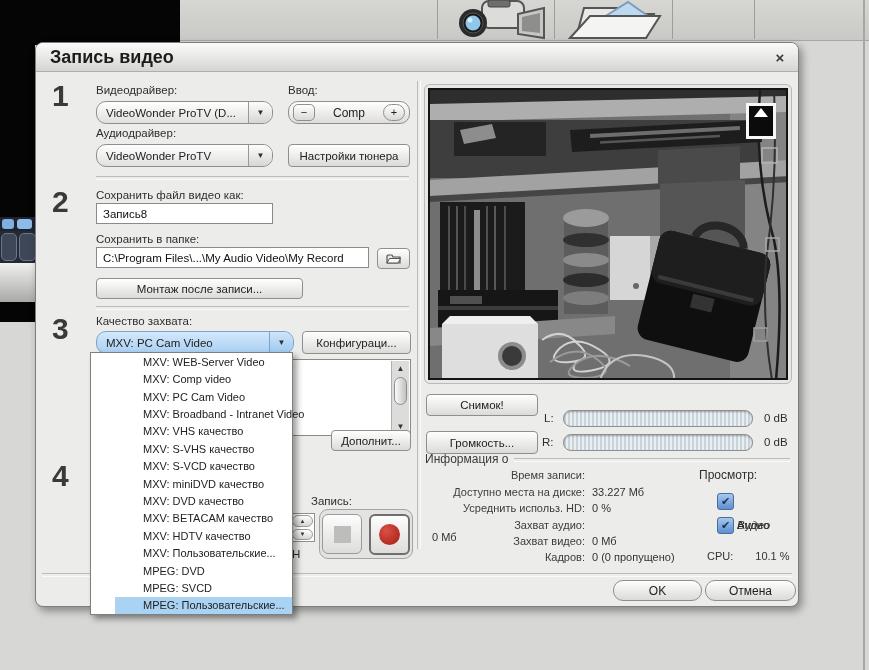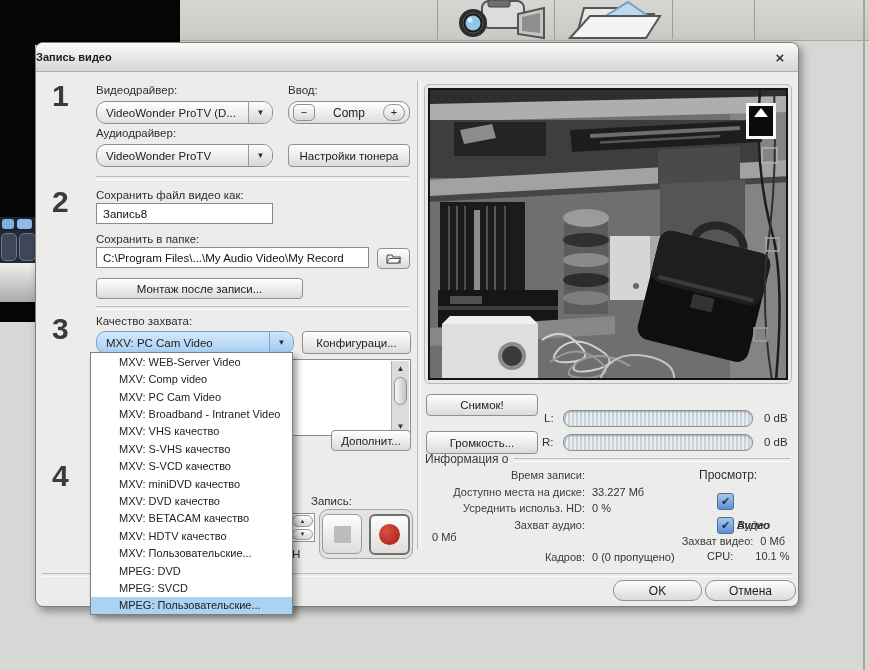--- a/index.html
+++ b/index.html
@@ -11,21 +11,21 @@
   .tsep{width:1px;background:#9d9d99;top:0;height:39px;}
   .black{background:#050505;}
   .silverbar{background:linear-gradient(#f0f0ee,#a9a9a7);}
   .edge-line{background:#a6a6a2;}
   
   .dialog{background:#ececea;border:1px solid #7e7e7a;border-radius:8px;
           box-shadow:3px 4px 9px rgba(0,0,0,.38);z-index:10;}
   .titlebar{left:0;top:0;right:0;height:28px;border-radius:7px 7px 0 0;
             background:linear-gradient(#fbfbfa,#d5d5d3);border-bottom:1px solid #aeaeab;
             display:flex;align-items:center;}
-  .title{font-size:11px;font-weight:bold;color:#1c1c1c;text-align:right;}
+  .title{font-size:18px;font-weight:bold;color:#1c1c1c;padding-left:14px;text-align:right;}
   .closebtn{position:absolute;right:8px;top:4px;width:20px;height:20px;display:flex;
             align-items:center;justify-content:center;font-size:15px;font-weight:bold;color:#3a3a3a;cursor:default;}
   .num{font-size:30px;font-weight:bold;color:#3a3a3a;line-height:1;}
   .lbl{font-size:11.5px;color:#2e2e2e;white-space:nowrap;}
   .pill{border:1px solid #8f8f8b;border-radius:4px;background:linear-gradient(#ffffff,#dbdbd9);
         font-size:11.5px;color:#222;display:flex;align-items:center;justify-content:center;
         box-shadow:inset 0 1px 0 #fff;white-space:nowrap;}
   .combo{display:flex;border:1px solid #8f8f8b;border-radius:10px;overflow:hidden;
          background:linear-gradient(#ffffff,#e0e0de);}
   .combo .txt{flex:1;display:flex;align-items:center;padding-left:9px;font-size:11.5px;white-space:nowrap;overflow:hidden;}
@@ -70,21 +70,21 @@
   .info-row{display:flex;font-size:11px;color:#333;}
   .info-row .il{width:160px;text-align:right;color:#3c3c3c;}
   .info-row .iv{margin-left:7px;white-space:nowrap;}
   .cb{width:15px;height:15px;border:1px solid #4a6d9e;border-radius:3px;
       background:linear-gradient(#a6c8ec,#5d8fd0);display:flex;align-items:center;justify-content:center;
       font-size:11px;color:#17305c;line-height:1;}
   .cb-lbl{font-size:11.5px;color:#2e2e2e;}
   
   .dropdown{background:#fff;border:1px solid #7f7f7b;box-shadow:4px 4px 6px rgba(0,0,0,.38);
             z-index:50;display:flex;flex-direction:column;}
-  .dd-item{flex:1;display:flex;align-items:center;padding-left:28px;font-size:11px;color:#222;white-space:nowrap;}
+  .dd-item{flex:1;display:flex;align-items:center;padding-left:28px;font-size:11px;color:#222;white-space:nowrap;margin-left:24px;}
   .dd-item.sel{background:#a9d2f3;}
   
   .preview-wrap{border:1px solid #b9b9b7;border-radius:6px;background:#e8e8e6;padding:3px;box-sizing:border-box;}
   .photo{position:relative;width:100%;height:100%;border:2px solid #141414;box-sizing:border-box;overflow:hidden;background:#777;}
   .cap-icon{position:absolute;right:10px;top:13px;width:24px;height:30px;background:#0b0b0b;
             border:3px solid #f7f7f7;}
   .cap-tri{position:absolute;left:50%;top:2px;transform:translateX(-50%);width:0;height:0;
            border-left:7px solid transparent;border-right:7px solid transparent;border-bottom:9px solid #fff;}
   .footer-btn{border:1px solid #8f8f8b;border-radius:10px;background:linear-gradient(#fefefe,#dadad8);
               font-size:12px;display:flex;align-items:center;justify-content:center;}
@@ -295,21 +295,21 @@
       <span class="iv">33.227 Мб</span>
     </div>
     <div class="abs info-row" style="left:389px;top:459px;width:360px;">
       <span class="il">Усреднить использ. HD:</span>
       <span class="iv">0 %</span>
     </div>
     <div class="abs info-row" style="left:389px;top:476px;width:360px;flex-direction:column;">
       <span class="il">Захват аудио:</span>
       <span class="iv">0 Мб</span>
     </div>
-    <div class="abs info-row" style="left:389px;top:492px;width:360px;justify-content:flex-end;">
+    <div class="abs info-row" style="left:389px;top:492px;width:360px;">
       <span class="il">Захват видео:</span>
       <span class="iv">0 Мб</span>
     </div>
     <div class="abs info-row" style="left:389px;top:508px;width:360px;">
       <span class="il">Кадров:</span>
       <span class="iv">0 (0 пропущено)</span>
     </div>
 
     <div class="abs lbl" style="left:663px;top:425px;font-size:12px;">Просмотр:</div>
     <div class="abs cb" style="left:681px;top:450px;">✔</div>

